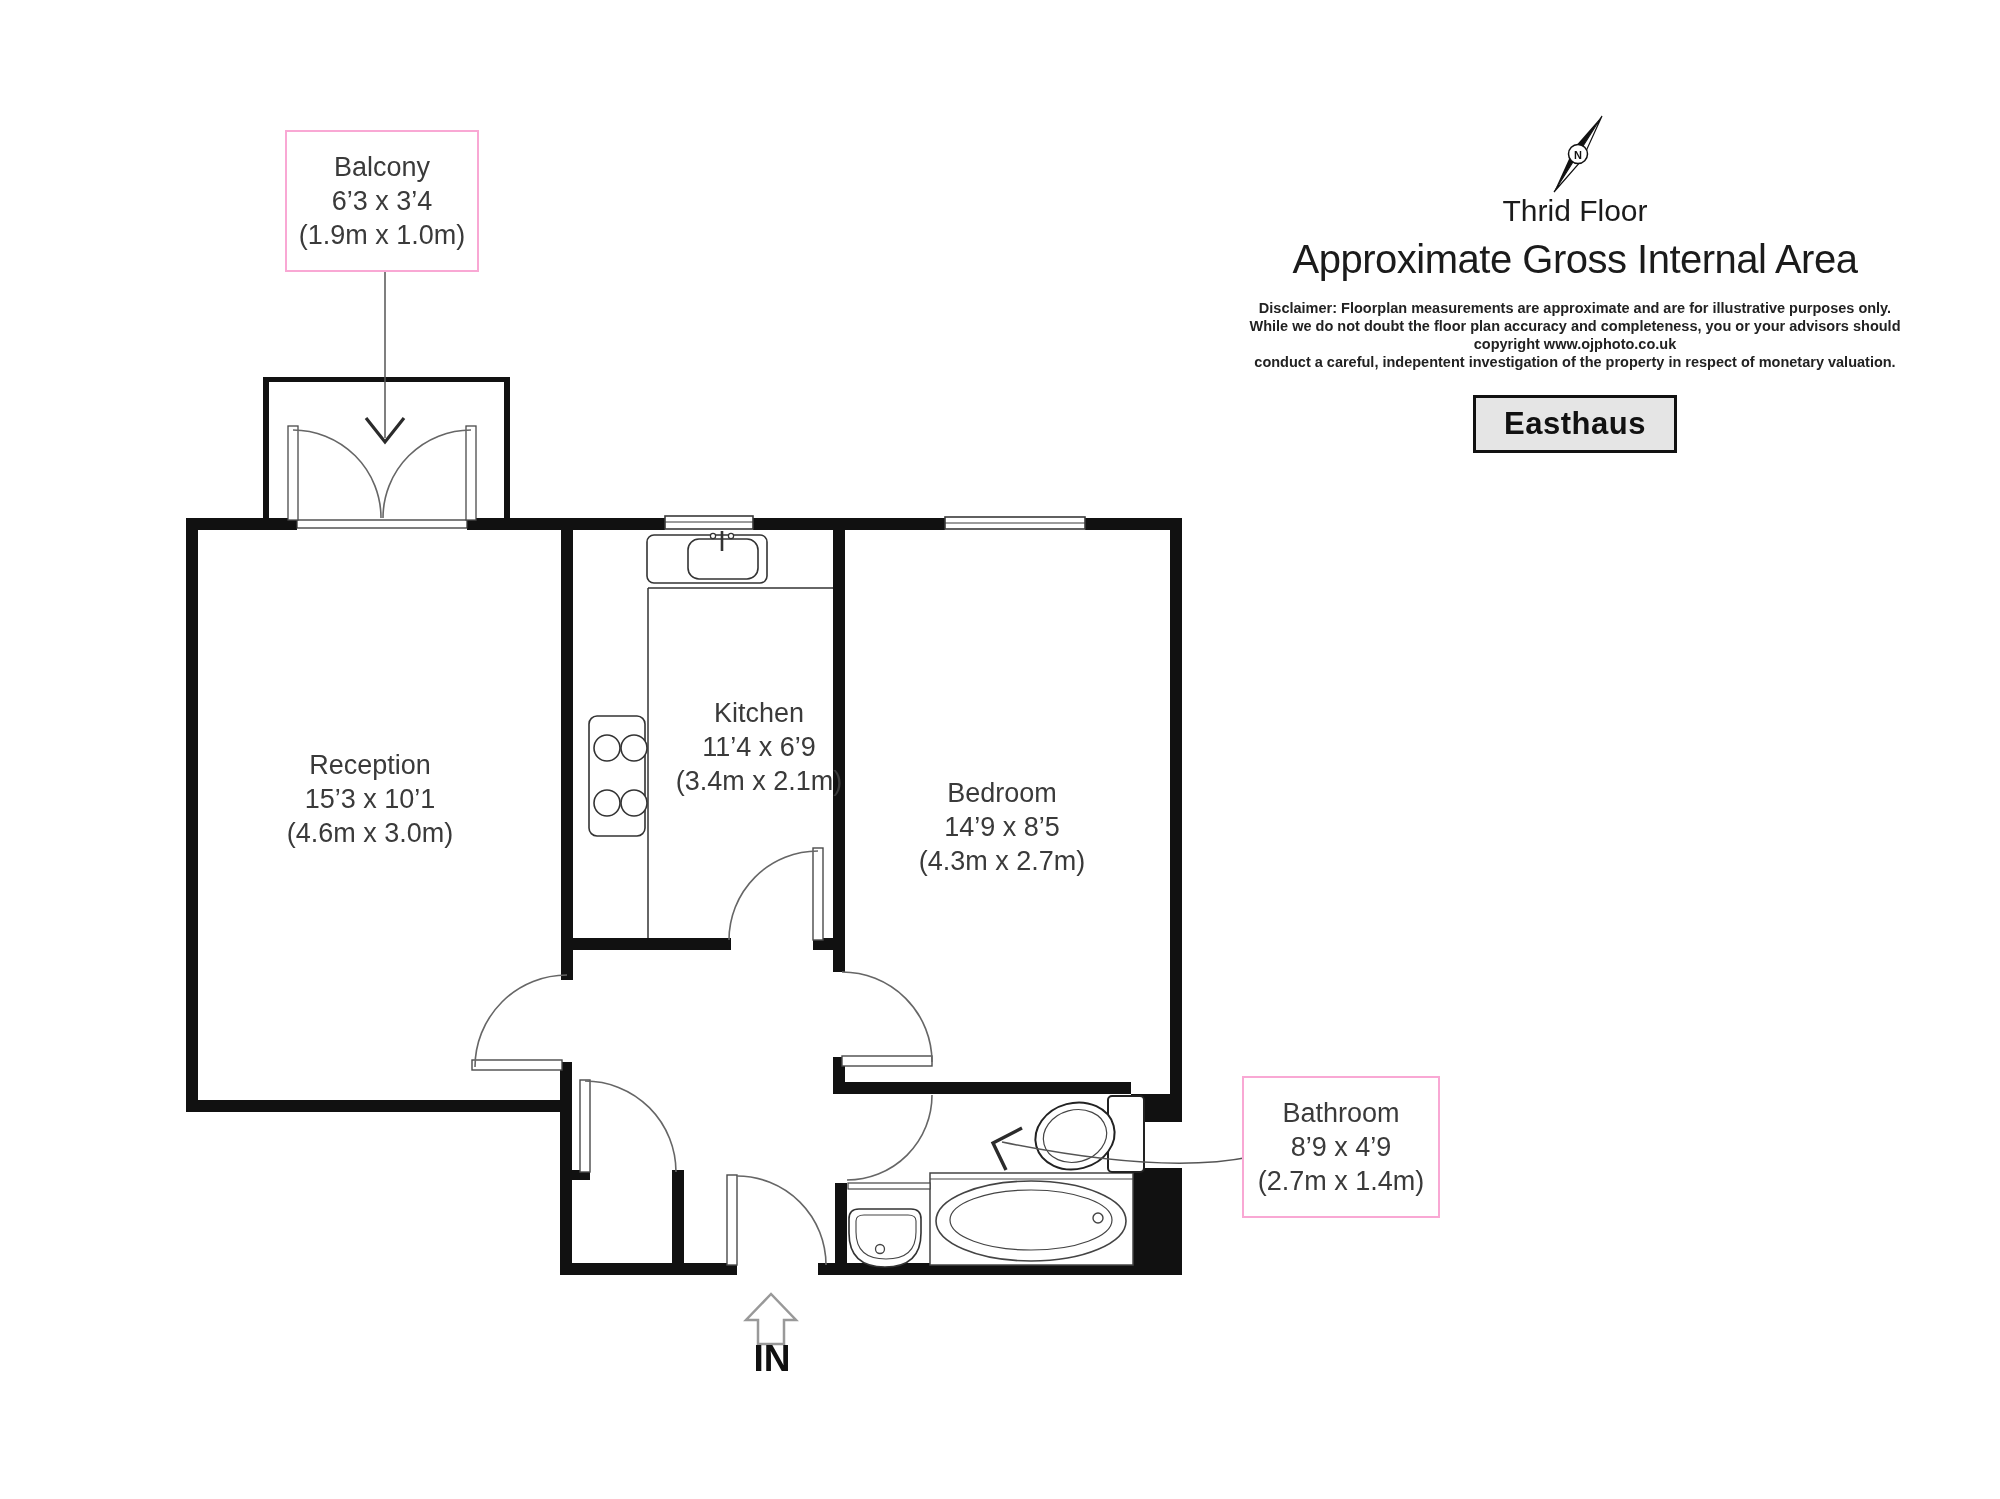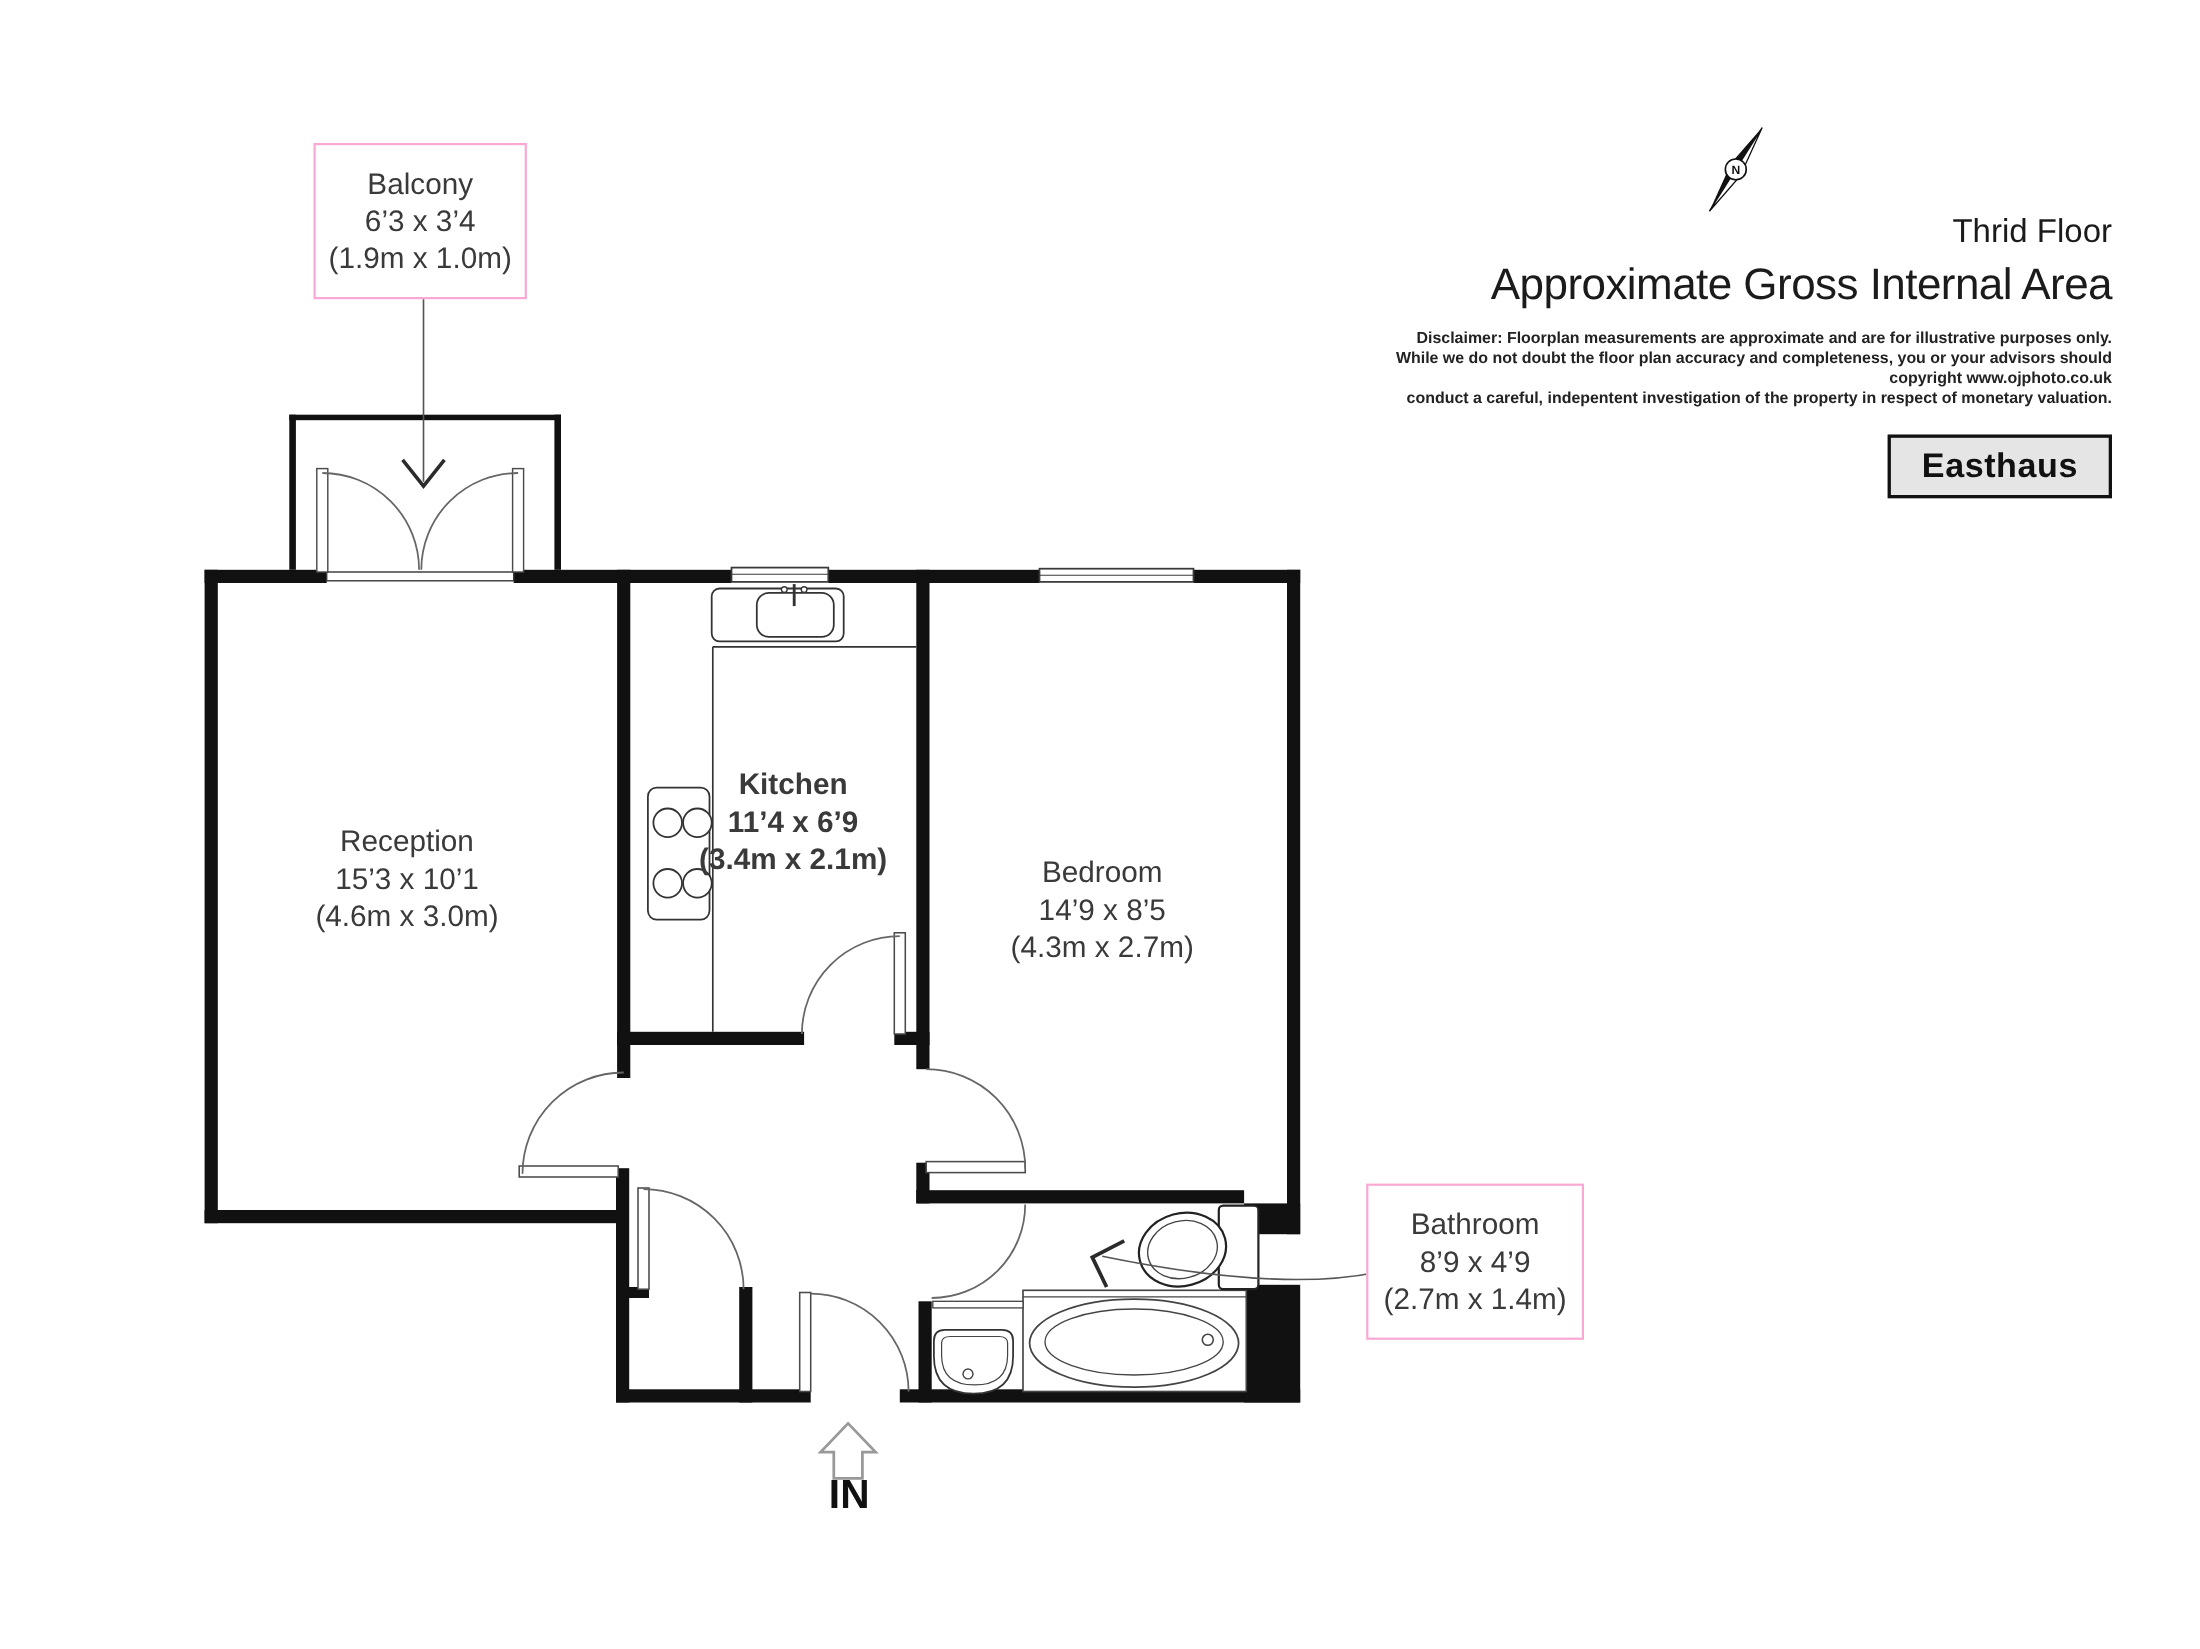--- a/index.html
+++ b/index.html
@@ -2,21 +2,21 @@
 <html><head>
 <meta charset="utf-8">
 <style>
   html,body{margin:0;padding:0;background:#fff;}
   #screen{position:relative;width:2000px;height:1499px;background:#ffffff;overflow:hidden;
           font-family:"Liberation Sans", sans-serif;color:#2e2e2e;}
   .plan-svg{position:absolute;left:0;top:0;}
   .room-label{position:absolute;text-align:center;font-size:27px;line-height:34px;color:#3a3a3a;}
   .label-box{position:absolute;border:2px solid #f9a8d4;background:#fff;display:flex;flex-direction:column;
              align-items:center;justify-content:center;text-align:center;font-size:27px;line-height:34px;color:#3a3a3a;}
-  .header-block{position:absolute;left:1230px;top:193px;width:690px;text-align:right;color:#1b1b1b;}
+  .header-block{position:absolute;left:1230px;top:193px;width:690px;text-align:center;color:#1b1b1b;}
   .floor-title{font-size:30px;line-height:36px;font-weight:400;}
   .area-title{font-size:40px;line-height:48px;font-weight:400;margin-top:6px;letter-spacing:-0.5px;}
   .area-value{font-size:40px;line-height:48px;font-weight:400;letter-spacing:-0.5px;}
   .disclaimer{margin-top:16px;font-size:14.5px;line-height:18px;font-weight:700;color:#222;}
   .brand-box{display:inline-block;margin-top:24px;border:3.5px solid #111;padding:8px 28px;
              font-size:31px;font-weight:700;letter-spacing:0.5px;color:#111;background:#e5e5e5;}
   .in-label{position:absolute;left:728px;top:1338px;width:88px;text-align:center;
             font-size:37px;font-weight:700;color:#111;}
 </style>
 </head>
@@ -171,21 +171,21 @@
     <div>6’3 x 3’4</div>
     <div>(1.9m x 1.0m)</div>
   </div>
 
   <div class="room-label" style="left:230px;top:748px;width:280px;">
     <div>Reception</div>
     <div>15’3 x 10’1</div>
     <div>(4.6m x 3.0m)</div>
   </div>
 
-  <div class="room-label" style="left:616px;top:696px;width:210px;font-weight:bold;">
+  <div class="room-label" style="left:654px;top:696px;width:210px;">
     <div>Kitchen</div>
     <div>11’4 x 6’9</div>
     <div>(3.4m x 2.1m)</div>
   </div>
 
   <div class="room-label" style="left:877px;top:776px;width:250px;">
     <div>Bedroom</div>
     <div>14’9 x 8’5</div>
     <div>(4.3m x 2.7m)</div>
   </div>

